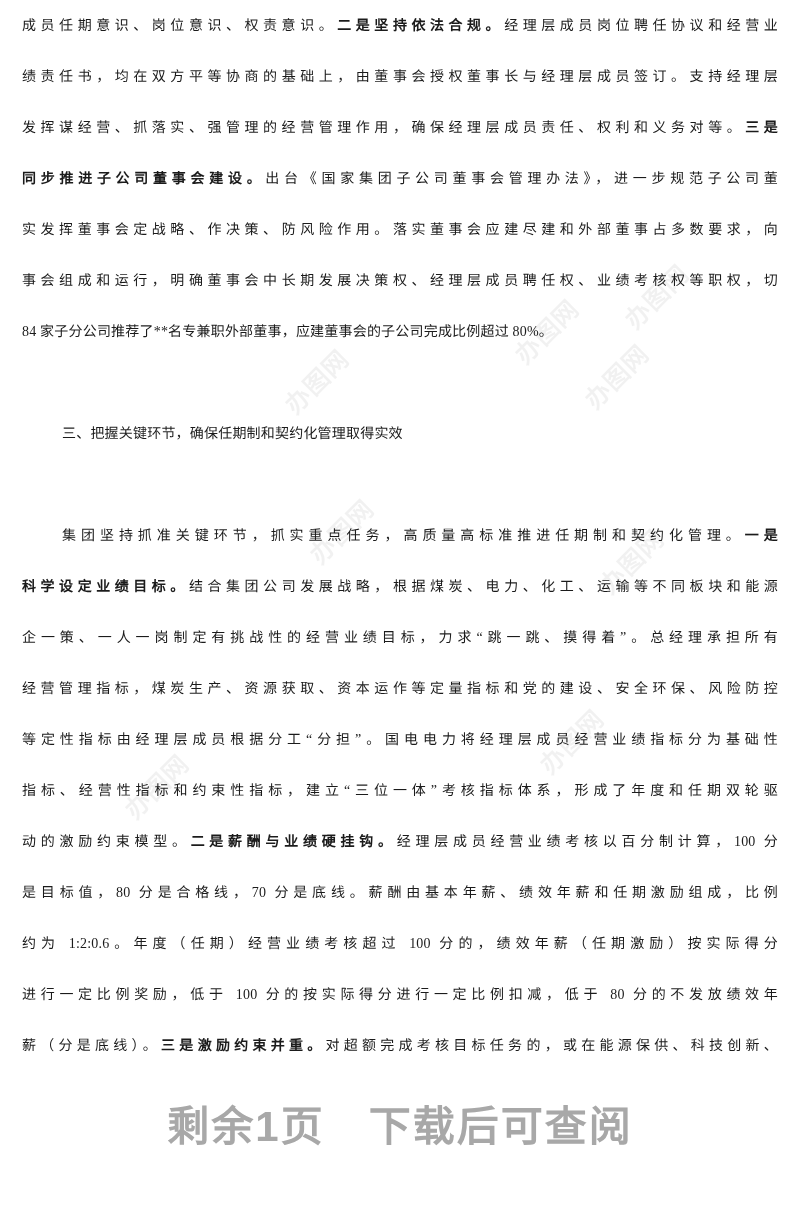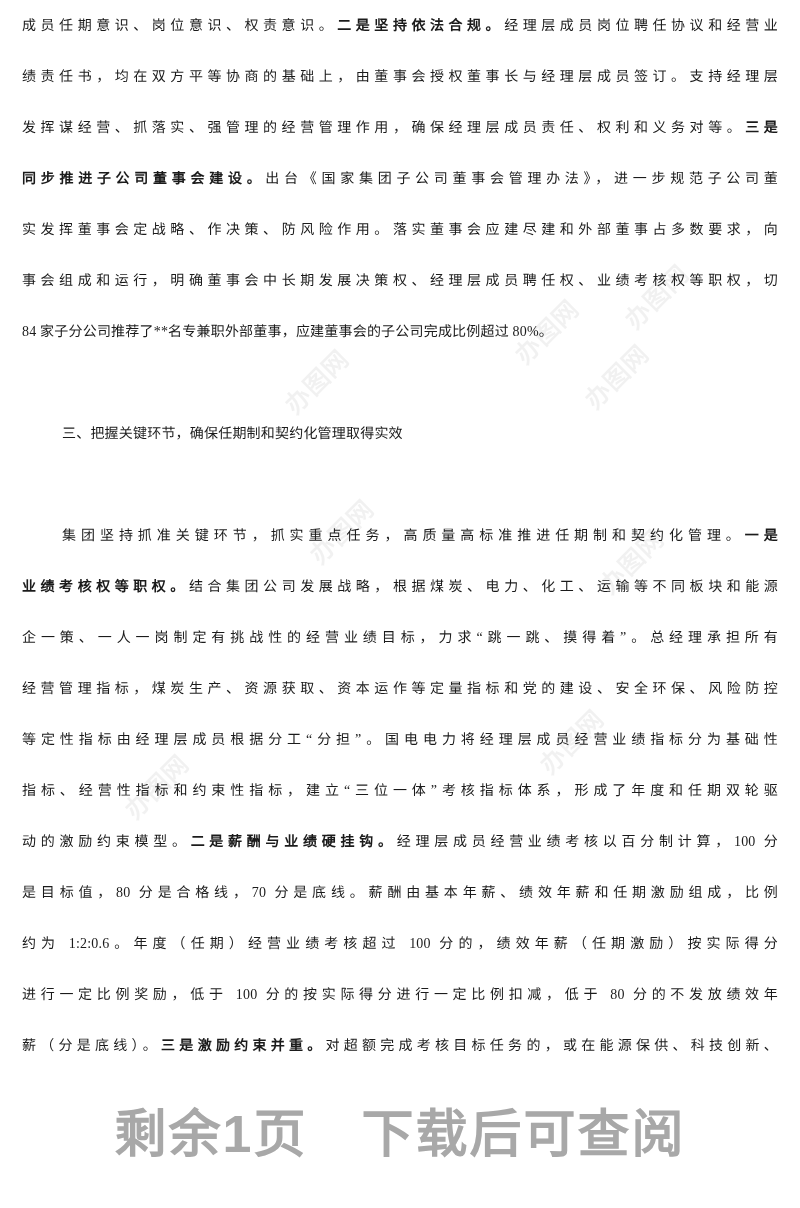--- a/index.html
+++ b/index.html
@@ -79,21 +79,21 @@
     position: absolute;
     left: 0;
     top: 1092px;
     width: 800px;
     text-align: center;
     z-index: 4;
   }
   #download-banner .banner-text {
     display: inline-block;
     font-family: "Liberation Sans", "DejaVu Sans", sans-serif;
-    font-size: 52px;
+    font-size: 42px;
     font-weight: 700;
     color: #a8a8a8;
     letter-spacing: 2px;
     white-space: pre;
   }
 </style>
 </head>
 <body>
 
 <div id="page">
@@ -149,21 +149,21 @@
 
     <div class="line">
       <span></span>
     </div>
 
     <div class="line justify indent" style="text-align-last:justify;">
       <span>集团坚持抓准关键环节，抓实重点任务，高质量高标准推进任期制和契约化管理。</span><span class="b">一是</span>
     </div>
 
     <div class="line justify">
-      <span class="b">业绩考核权等职权。</span><span>结合集团公司发展战略，根据煤炭、电力、化工、运输等不同板块和能源</span>
+      <span class="b">科学设定业绩目标。</span><span>结合集团公司发展战略，根据煤炭、电力、化工、运输等不同板块和能源</span>
     </div>
 
 
     <div class="line justify">
       <span>企一策、一人一岗制定有挑战性的经营业绩目标，力求“跳一跳、摸得着”。总经理承担所有</span>
     </div>
 
     <div class="line justify">
       <span>经营管理指标，煤炭生产、资源获取、资本运作等定量指标和党的建设、安全环保、风险防控</span>
     </div>

